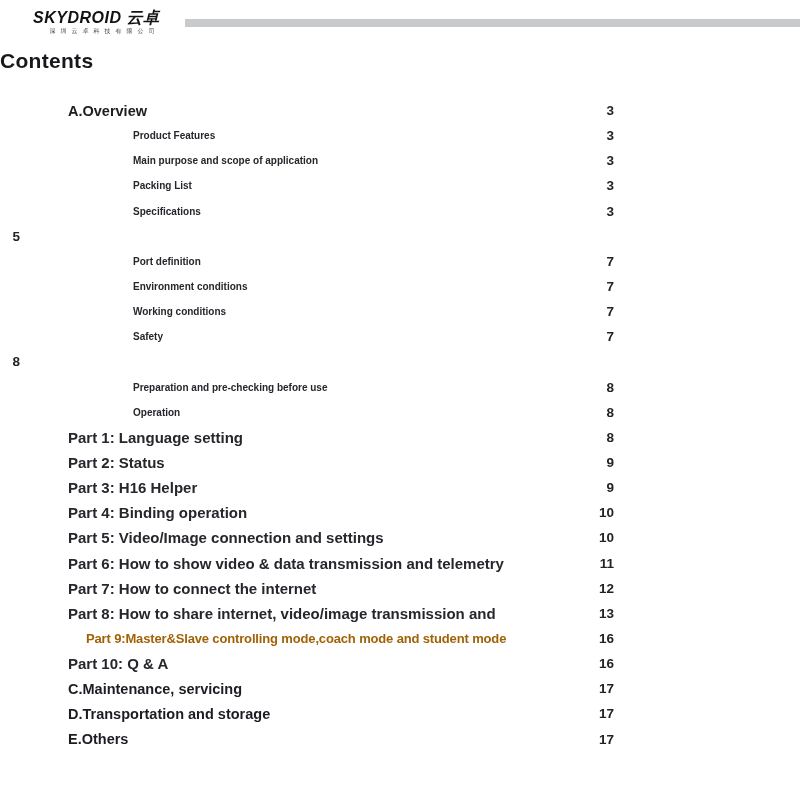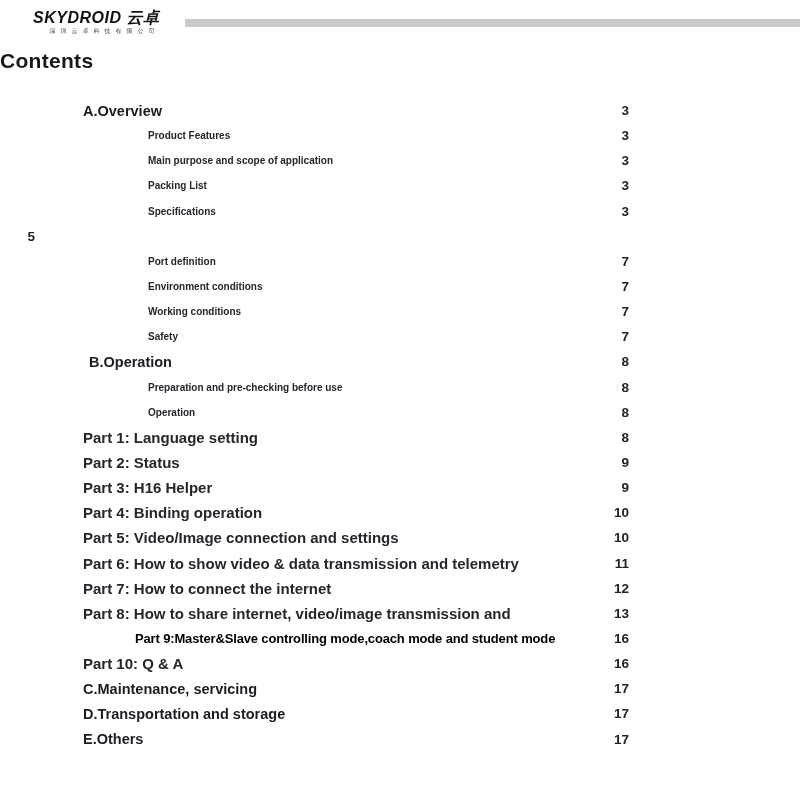--- a/index.html
+++ b/index.html
@@ -59,21 +59,20 @@
     font-weight: 700;
     letter-spacing: 0.3px;
     color: #17171c;
   }
   
   #toc {
     position: absolute;
     top: 98px;
     left: 0;
     width: 708px;
-    margin-left: 15px;
   }
   .toc-row {
     display: flex;
     align-items: center;
     height: 25.15px;
     cursor: pointer;
   }
   .toc-label {
     flex: 1 1 auto;
     white-space: nowrap;
@@ -106,25 +105,25 @@
     font-weight: 700;
     color: #26262c;
   }
   .lvl-3 .toc-label {
     padding-left: 68px;
     font-size: 15px;
     font-weight: 700;
     color: #26262c;
   }
   .lvl-3b .toc-label {
-    padding-left: 120px;
+    padding-left: 86px;
     font-size: 13px;
     font-weight: 700;
     letter-spacing: -0.15px;
-    color: #000000;
+    color: #a16207;
   }
 </style>
 </head>
 <body>
 
 <div id="page">
 
   <div id="logo-block">
     <div id="logo-main"><span>SKYDROID</span>&nbsp;<span>云卓</span></div>
     <div id="logo-sub">深圳云卓科技有限公司</div>
@@ -168,21 +167,20 @@
     </div>
       <div class="toc-row lvl-2">
       <span class="toc-label">Working conditions</span>
       <span class="toc-page">7</span>
     </div>
       <div class="toc-row lvl-2">
       <span class="toc-label">Safety</span>
       <span class="toc-page">7</span>
     </div>
       <div class="toc-row lvl-1b">
-      <span class="toc-label">B.Operation</span>
       <span class="toc-page">8</span>
     </div>
       <div class="toc-row lvl-2">
       <span class="toc-label">Preparation and pre-checking before use</span>
       <span class="toc-page">8</span>
     </div>
       <div class="toc-row lvl-2">
       <span class="toc-label">Operation</span>
       <span class="toc-page">8</span>
     </div>

